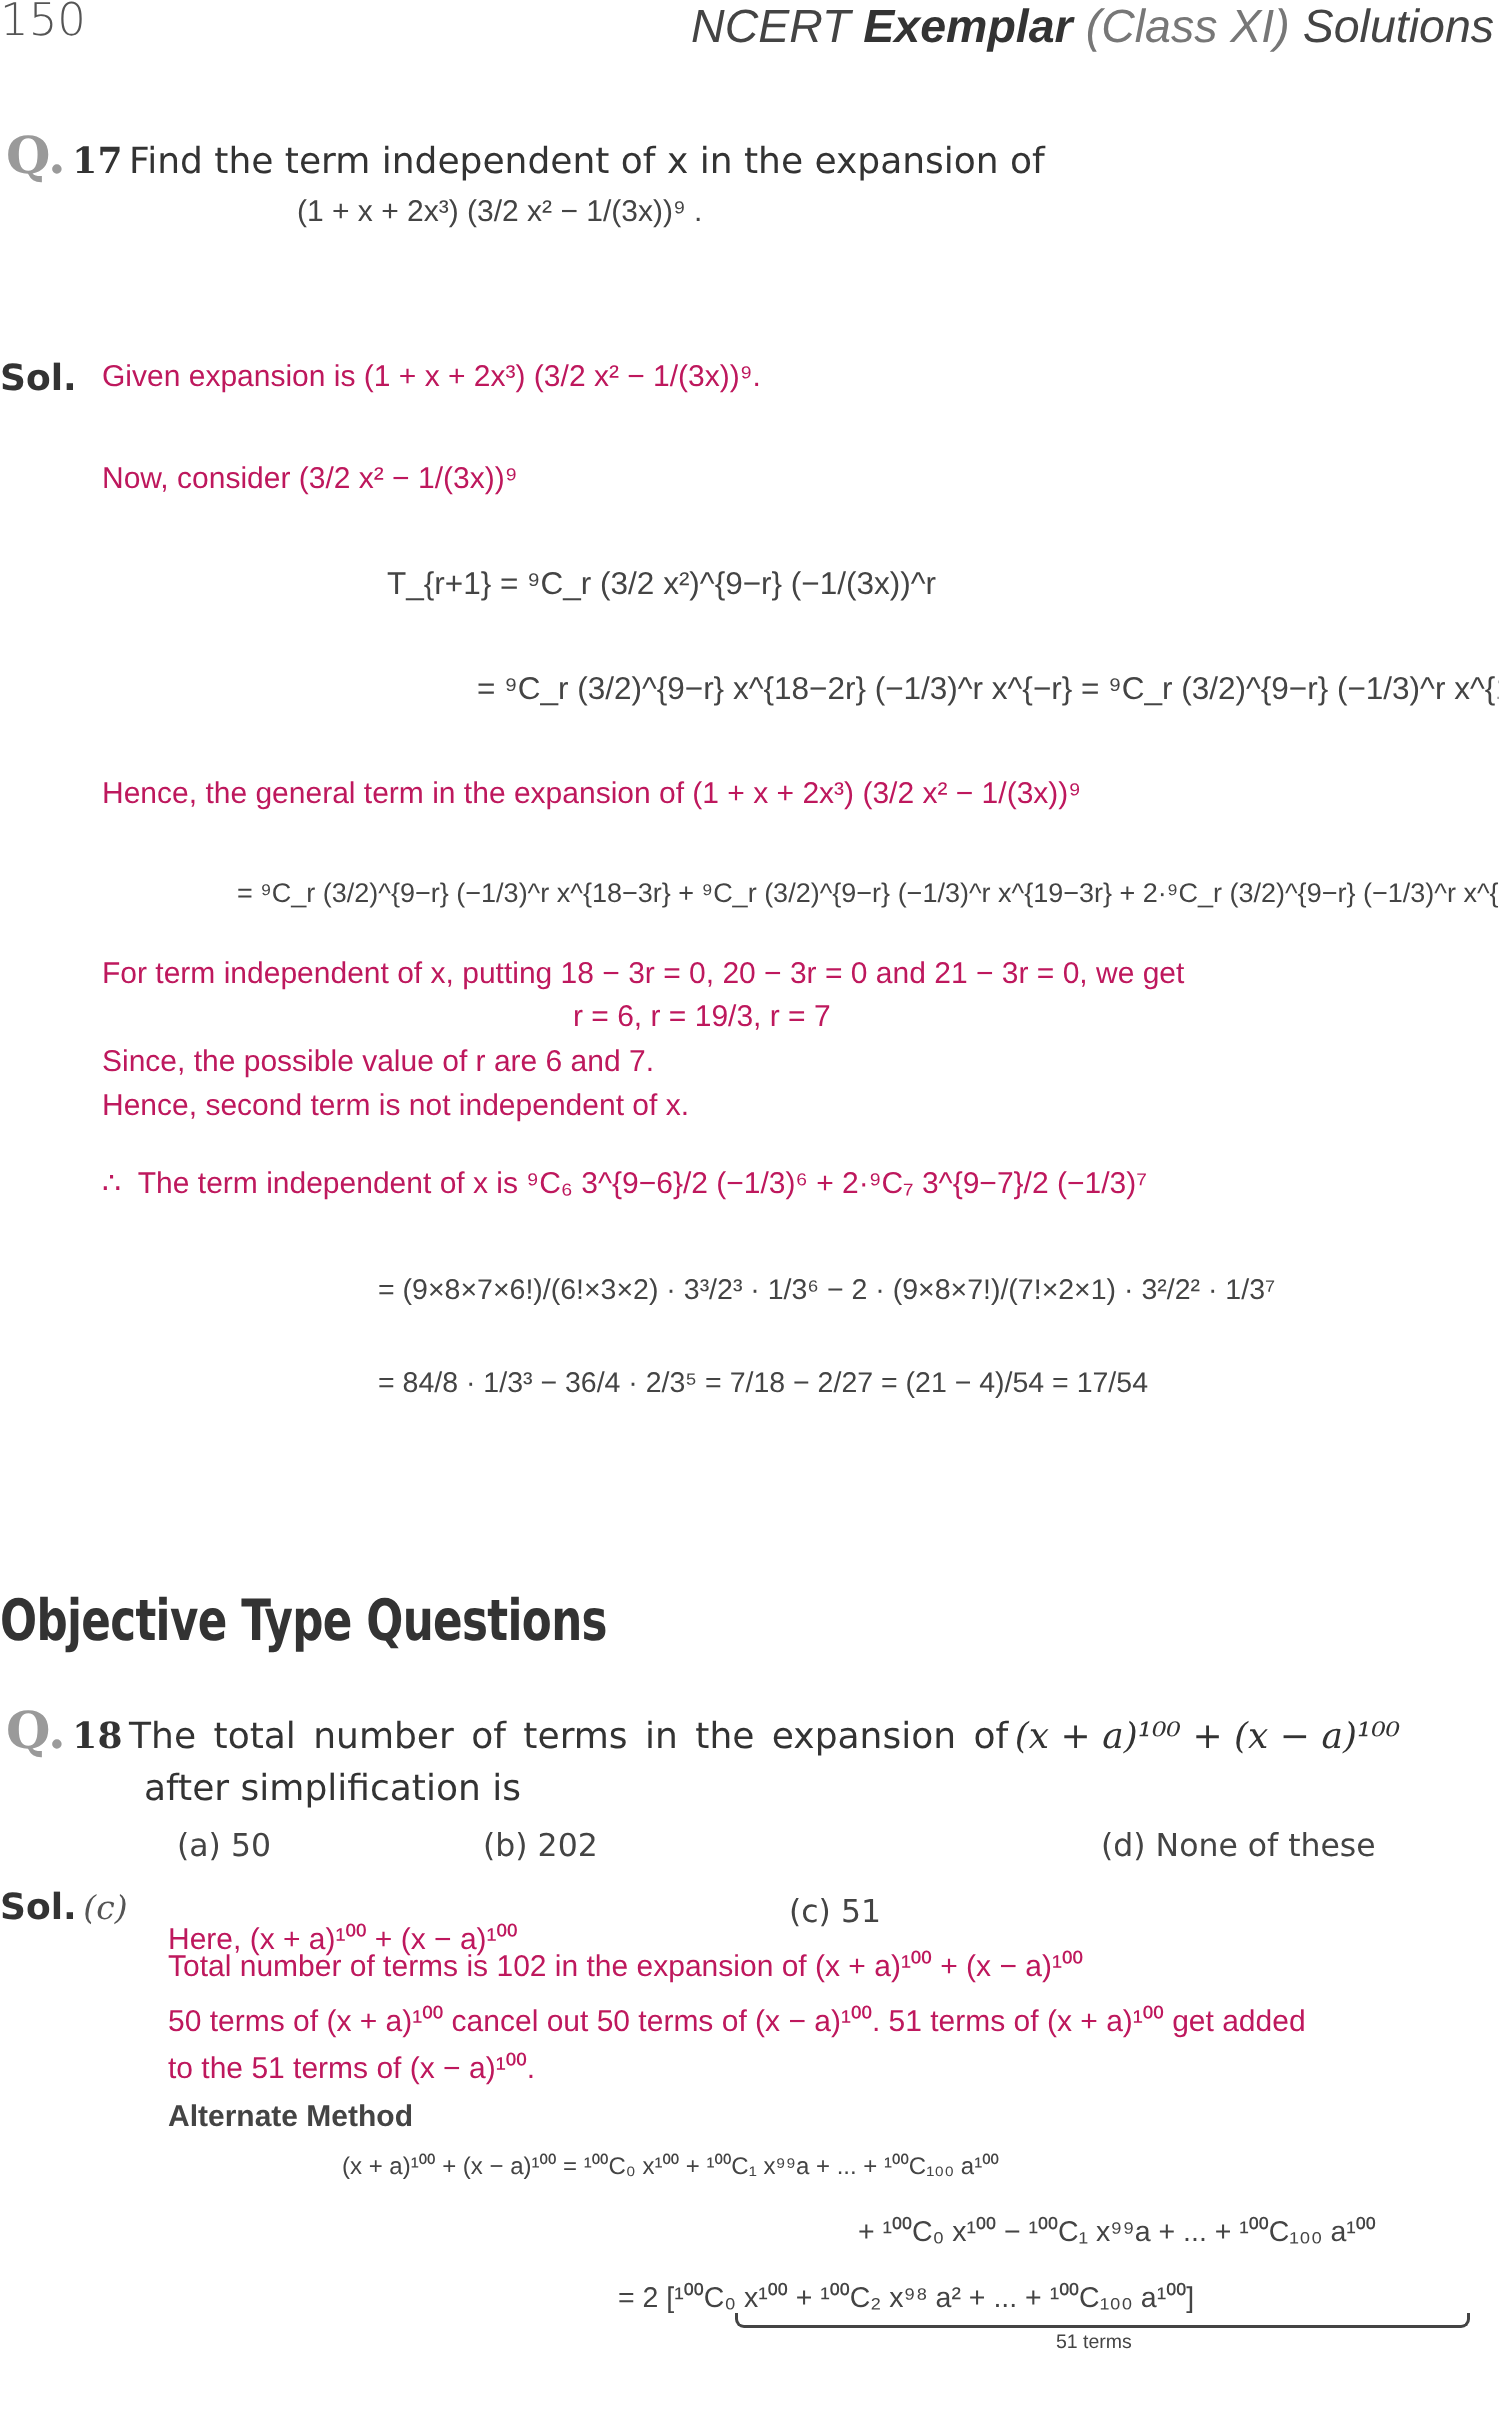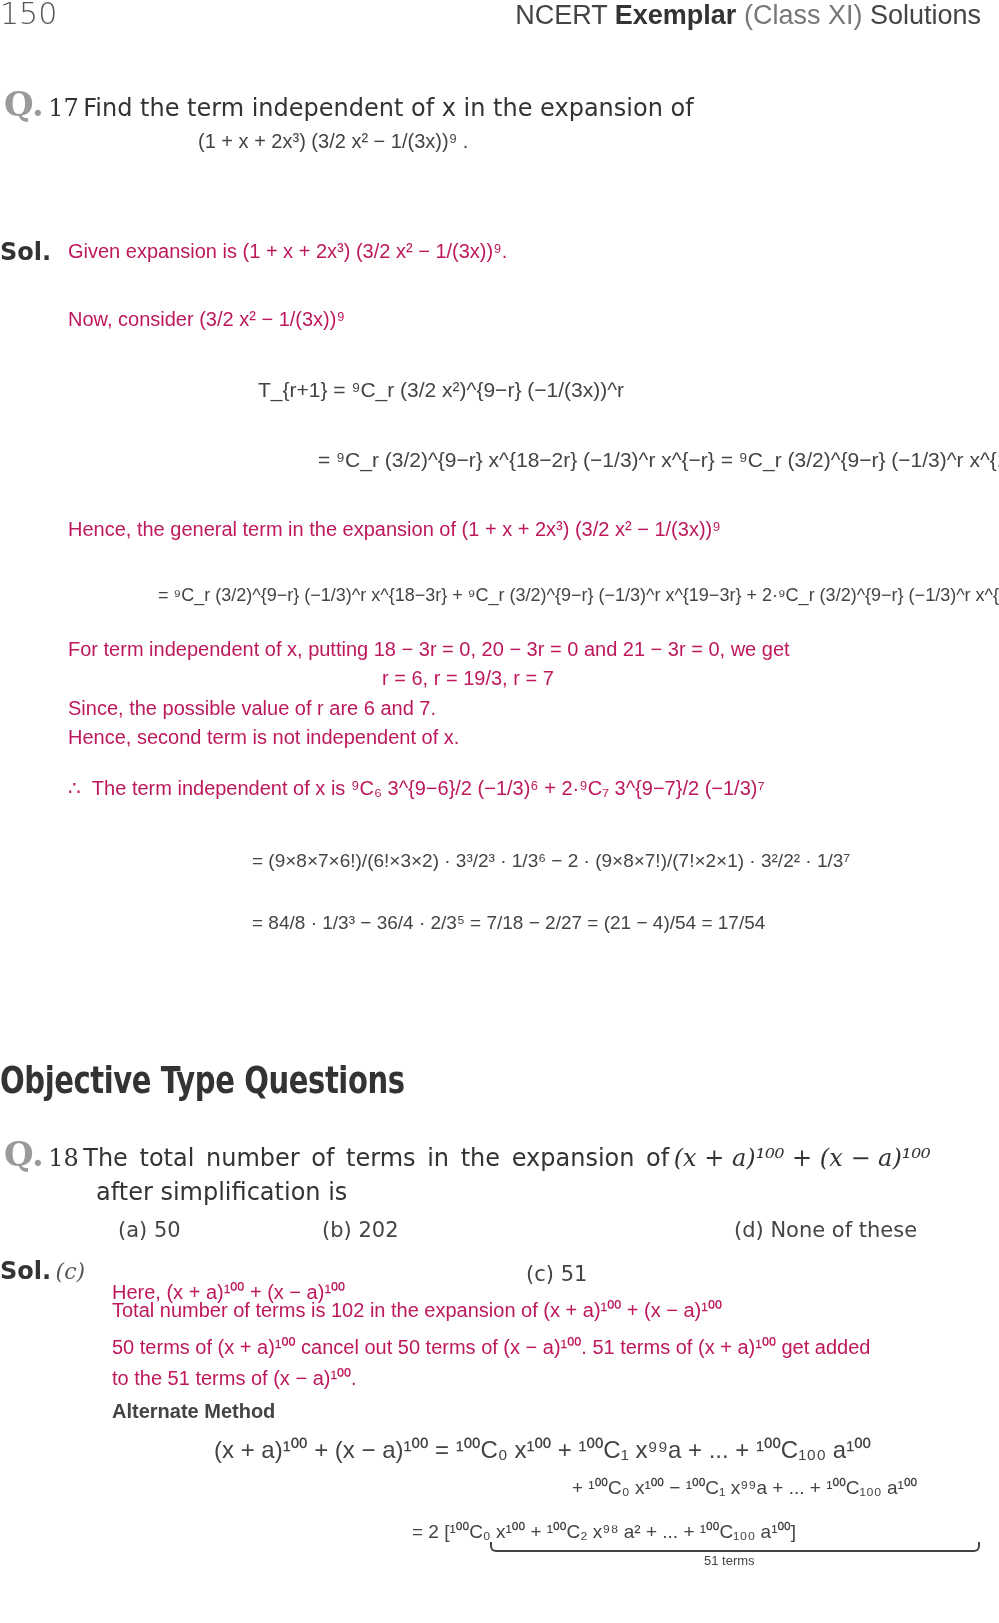--- a/index.html
+++ b/index.html
@@ -1,24 +1,24 @@
 <!DOCTYPE html>
 <html><head>
 <meta charset="utf-8">
 <style>
   html, body { margin:0; padding:0; background:#ffffff; }
   body { width:999px; height:1623px; position:relative; overflow:hidden; color:#3a3a3a;
          font-family:"Liberation Sans", sans-serif; }
   .abs { position:absolute; white-space:nowrap; }
   .hdr-page { left:0; top:-4px; font-size:30px; color:#555; font-family:"DejaVu Sans", sans-serif; font-weight:200; }
-  .hdr-title { right:18px; top:0; font-size:27px; color:#444; font-family:"Liberation Sans", sans-serif; }
+  .hdr-title { right:3px; top:0; font-size:31px; color:#444; font-family:"Liberation Sans", sans-serif;font-style:italic; }
   .hdr-title b { font-weight:bold; color:#333; }
   .hdr-title .light { color:#777; }
   .qmark { font-family:"DejaVu Serif", serif; font-weight:bold; color:#9a9a9a; font-size:34px; }
-  .qnum { font-family:"DejaVu Serif", serif; font-weight:normal; color:#333; font-size:24px; }
+  .qnum { font-family:"DejaVu Serif", serif; font-weight:bold; color:#333; font-size:24px; }
   .qtext { font-family:"DejaVu Sans", sans-serif; font-size:24px; color:#333; }
   .sol { font-family:"DejaVu Sans", sans-serif; font-weight:bold; font-size:24px; color:#333; }
   .body { font-size:20px; color:#be185d; font-family:"Liberation Sans", sans-serif; }
   .math { font-family:"DejaVu Serif", serif; font-style:italic; }
   .eq { font-size:21px; color:#444; font-family:"Liberation Sans", sans-serif; }
   .section { left:0; top:1058px; font-size:38px; font-weight:bold; color:#333;
              font-family:"DejaVu Sans Condensed","DejaVu Sans", sans-serif; letter-spacing:-0.5px; transform:scaleX(0.85); transform-origin:left; }
   .opt { font-family:"DejaVu Sans", sans-serif; font-size:21px; color:#444; }
   .brace { border-bottom:2px solid #444; border-left:2px solid #444; border-right:2px solid #444; height:8px; border-radius:0 0 6px 6px; }
 </style>
@@ -85,17 +85,17 @@
 
 <div class="abs" style="left:0; top:1257px;">
   <span class="sol">Sol.</span>
   <span class="math" style="font-size:22px; color:#555;">(c)</span>
 </div>
 <div class="abs body" style="left:112px; top:1258px;margin-top:20px;">Here, (x + a)¹⁰⁰ + (x − a)¹⁰⁰</div>
 <div class="abs body" style="left:112px; top:1296px;">Total number of terms is 102 in the expansion of (x + a)¹⁰⁰ + (x − a)¹⁰⁰</div>
 <div class="abs body" style="left:112px; top:1333px;">50 terms of (x + a)¹⁰⁰ cancel out 50 terms of (x − a)¹⁰⁰. 51 terms of (x + a)¹⁰⁰ get added</div>
 <div class="abs body" style="left:112px; top:1364px;">to the 51 terms of (x − a)¹⁰⁰.</div>
 <div class="abs body" style="left:112px; top:1400px; font-weight:bold; color:#444;">Alternate Method</div>
-<div class="abs eq" style="left:214px; top:1432px; font-size:24px;">(x + a)¹⁰⁰ + (x − a)¹⁰⁰ = ¹⁰⁰C₀ x¹⁰⁰ + ¹⁰⁰C₁ x⁹⁹a + ... + ¹⁰⁰C₁₀₀ a¹⁰⁰</div>
+<div class="abs eq" style="left:228px; top:1432px; font-size:16px;">(x + a)¹⁰⁰ + (x − a)¹⁰⁰ = ¹⁰⁰C₀ x¹⁰⁰ + ¹⁰⁰C₁ x⁹⁹a + ... + ¹⁰⁰C₁₀₀ a¹⁰⁰</div>
 <div class="abs eq" style="left:572px; top:1474px; font-size:19px;">+ ¹⁰⁰C₀ x¹⁰⁰ − ¹⁰⁰C₁ x⁹⁹a + ... + ¹⁰⁰C₁₀₀ a¹⁰⁰</div>
 <div class="abs eq" style="left:412px; top:1518px; font-size:19px;">= 2 [¹⁰⁰C₀ x¹⁰⁰ + ¹⁰⁰C₂ x⁹⁸ a² + ... + ¹⁰⁰C₁₀₀ a¹⁰⁰]</div>
 <div class="abs brace" style="left:490px; top:1542px; width:486px;"></div>
 <div class="abs" style="left:704px; top:1553px; font-size:13px; color:#444;">51 terms</div>
 
 </body></html>

